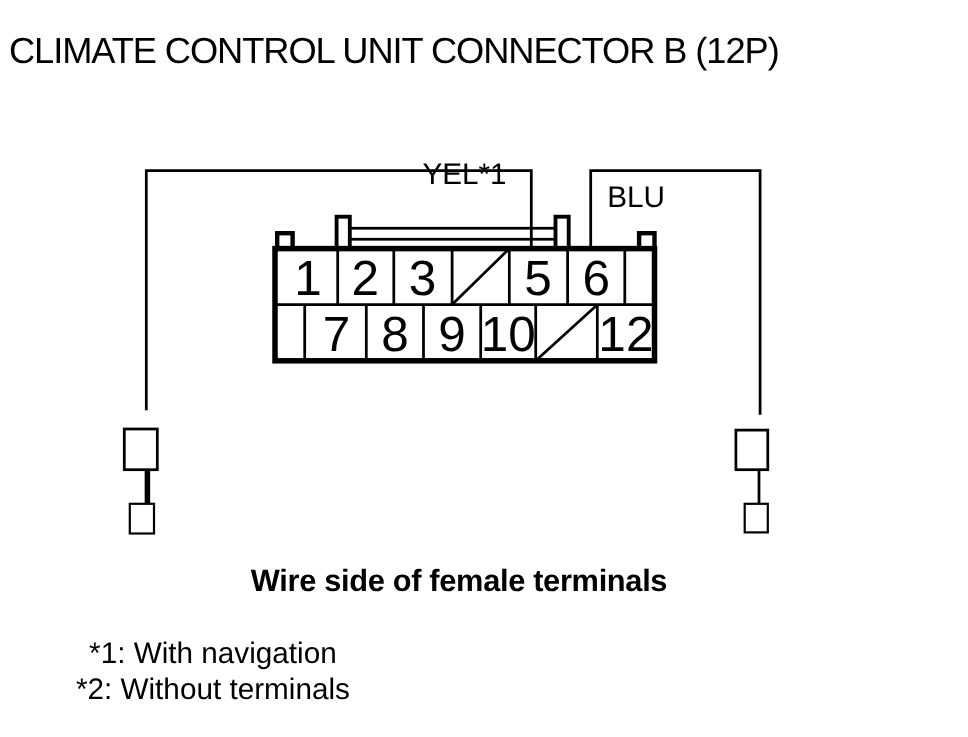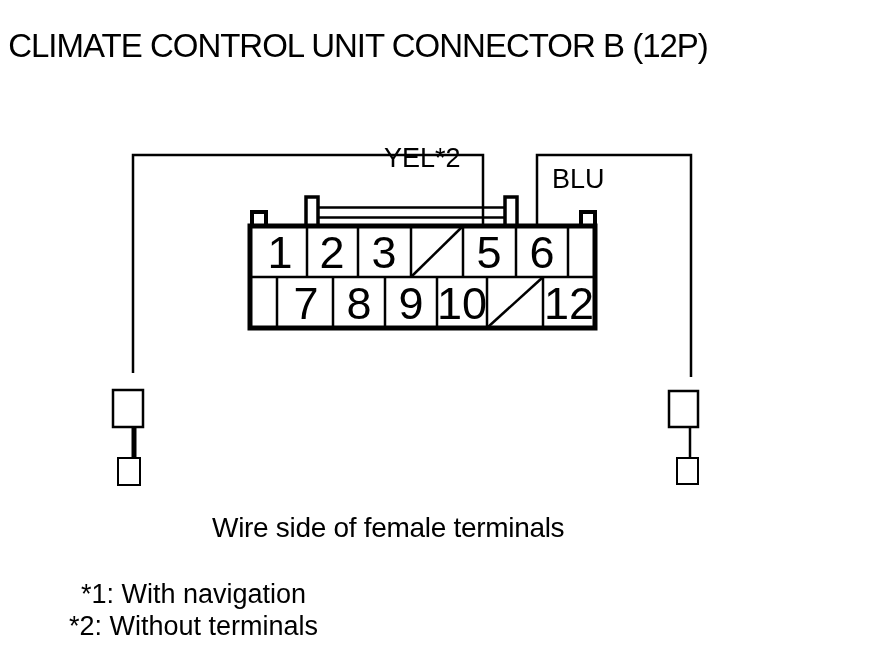--- a/index.html
+++ b/index.html
@@ -13,21 +13,21 @@
     left:0;top:27px;width:716px;text-align:center;
     font-size:33px;letter-spacing:-1px;white-space:nowrap;
   }
   #purYel{
     left:384px;top:86px;font-size:27px;line-height:29px;white-space:pre;
   }
   #blu{
     left:552px;top:164px;font-size:27px;white-space:nowrap;
   }
   #caption{
-    left:212px;top:512px;font-size:28px;letter-spacing:-0.3px;white-space:nowrap;
+    left:228px;top:512px;font-size:28px;letter-spacing:-0.3px;white-space:nowrap;font-weight:bold;
   }
   #footnotes{
     left:69px;top:578px;font-size:27px;line-height:32px;white-space:nowrap;text-align:center;
   }
   svg{position:absolute;left:0;top:0;}
   svg text{
     font-family:"Liberation Sans", sans-serif;
     font-size:45px;fill:#000;
   }
 </style>
@@ -97,21 +97,21 @@
   <g>
     <rect x="669" y="391" width="29" height="36" fill="#fff" stroke="#000" stroke-width="2.5"></rect>
     <line x1="690" y1="427" x2="690" y2="458" stroke="#000" stroke-width="2.5"></line>
     <rect x="677" y="458" width="21" height="26" fill="#fff" stroke="#000" stroke-width="2"></rect>
   </g>
 </svg>
 
 <div id="title" class="abs">CLIMATE CONTROL UNIT CONNECTOR B (12P)</div>
 
 <div id="purYel" class="abs">
-  <div>YEL*2</div>
+  <div>YEL*1</div>
 </div>
 
 <div id="blu" class="abs">BLU</div>
 
 <div id="caption" class="abs">Wire side of female terminals</div>
 
 <div id="footnotes" class="abs">
   <div>*1: With navigation</div>
   <div>*2: Without terminals</div>
 </div>

